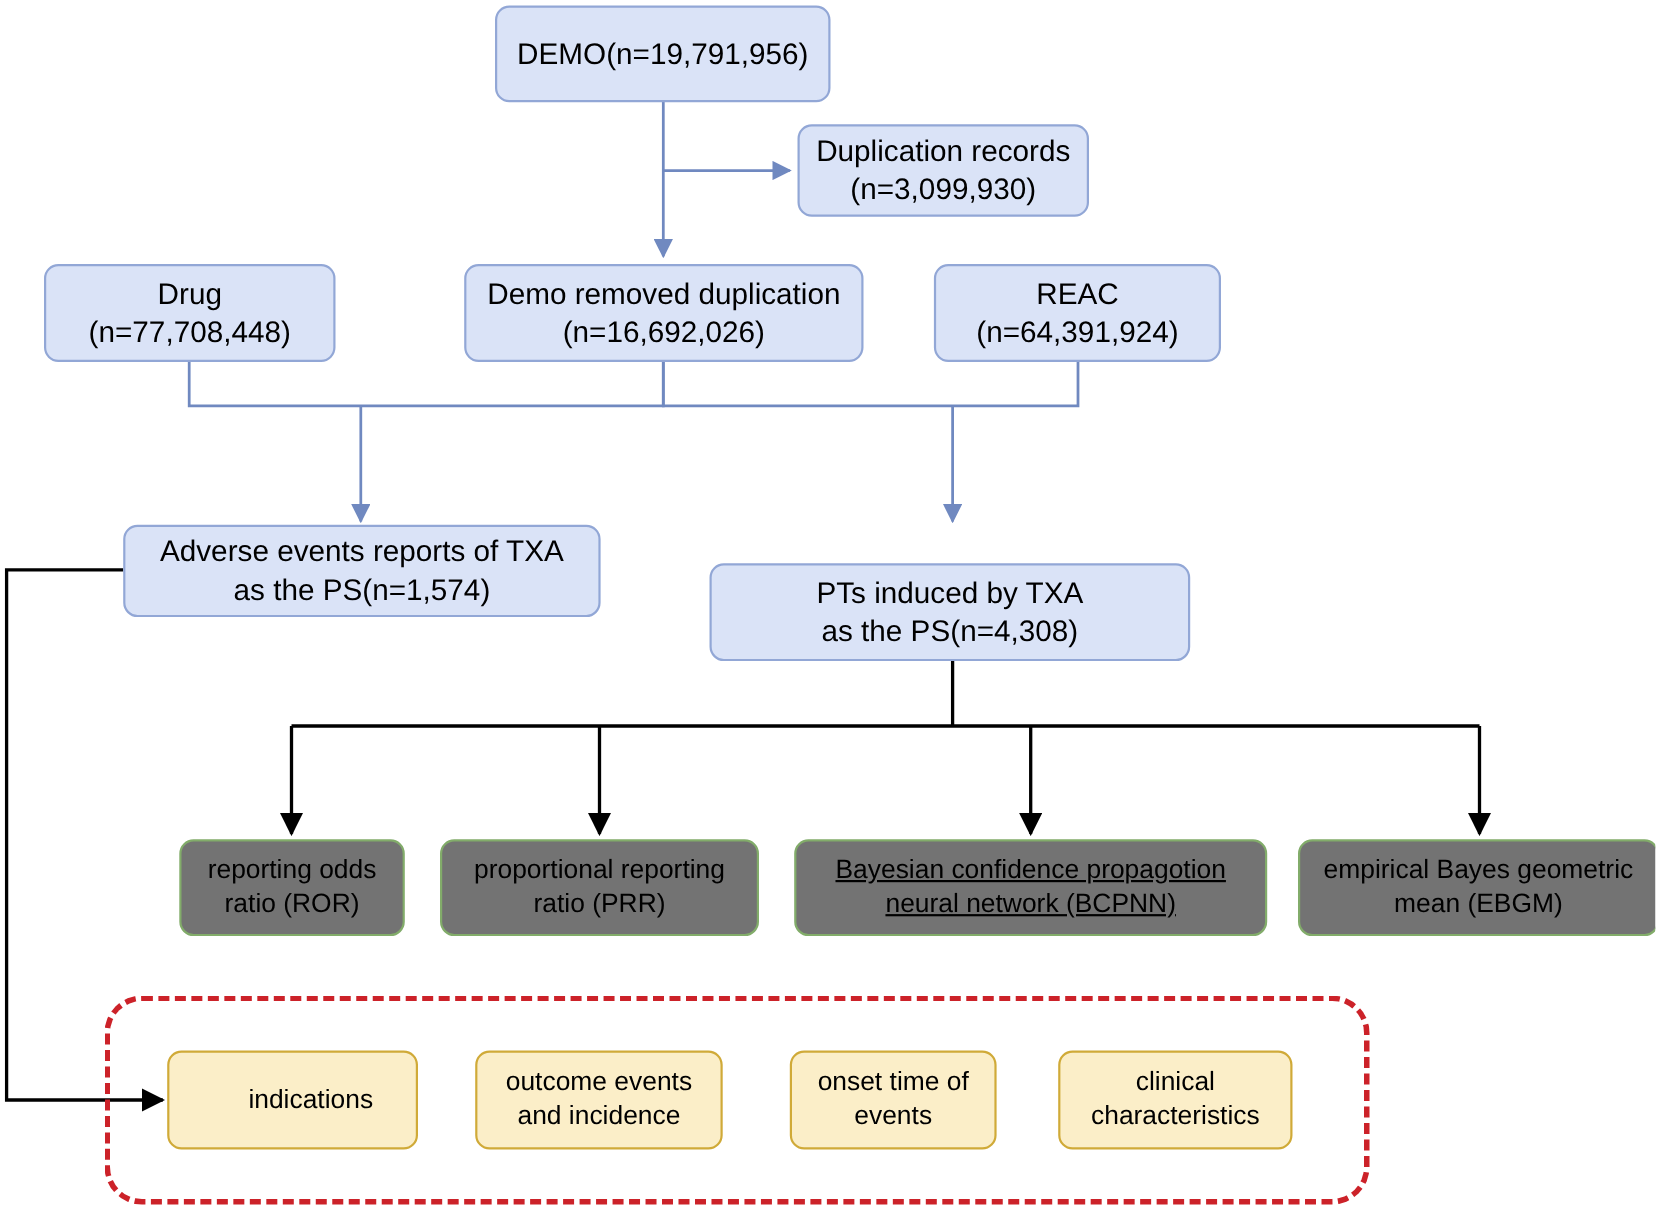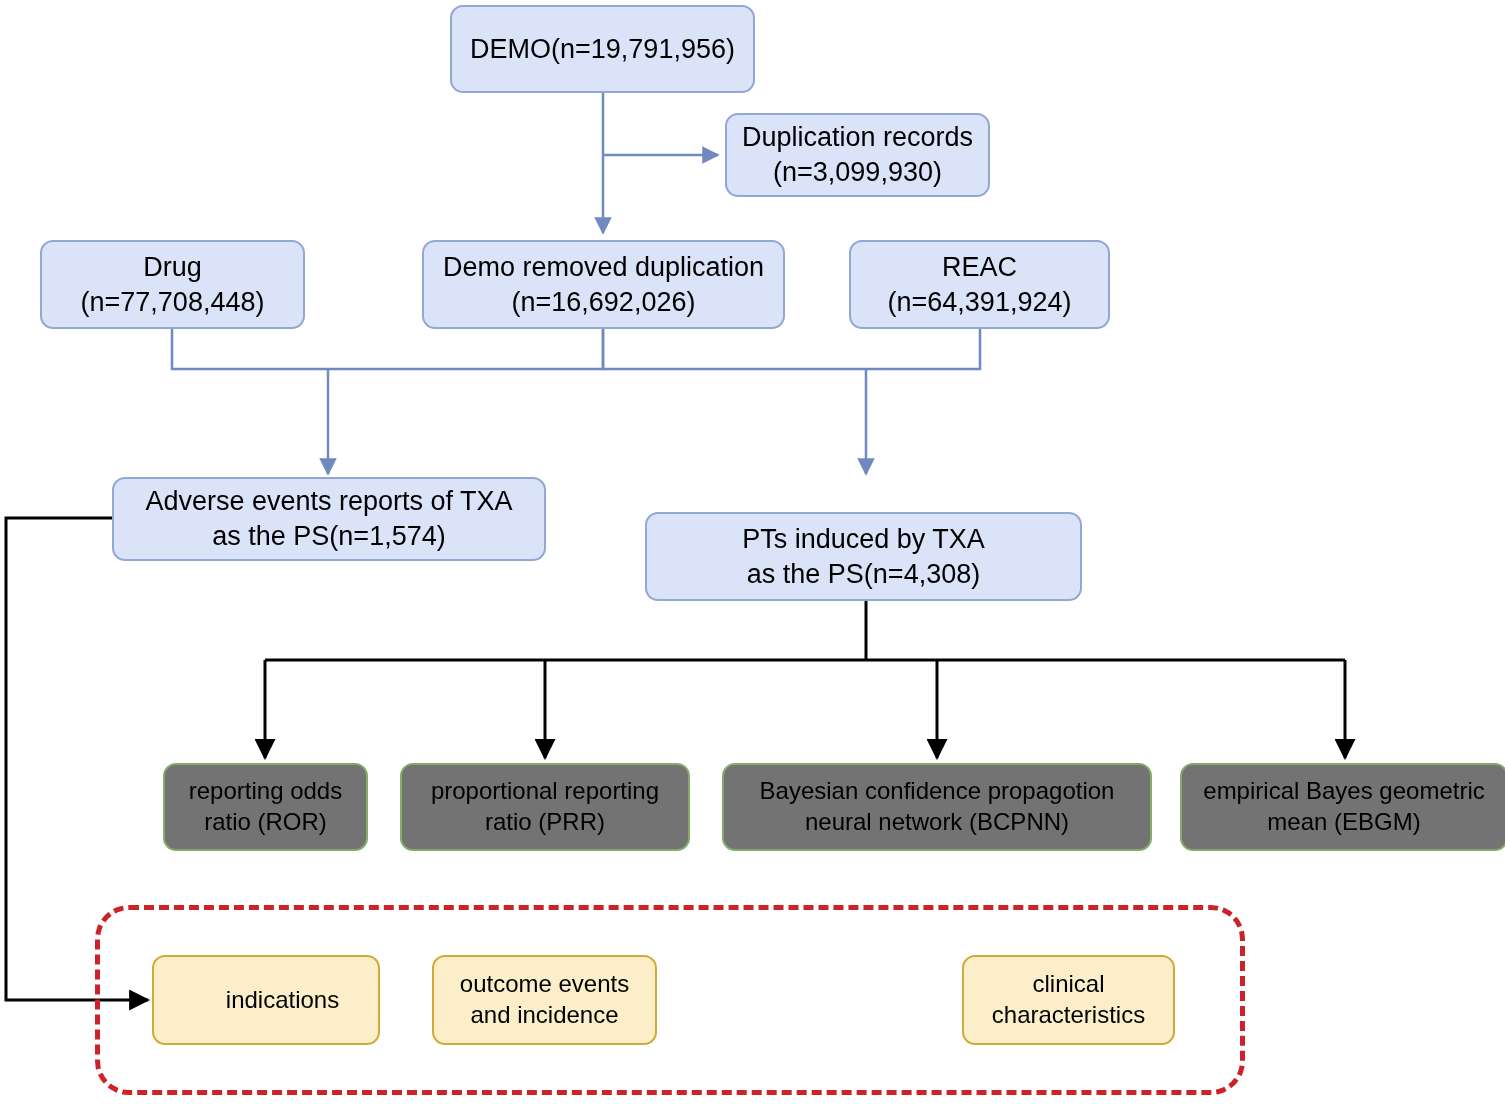--- a/index.html
+++ b/index.html
@@ -150,38 +150,42 @@
   <div class="node node-green" style="left:163px; top:763px; width:205px; height:88px;">
     <span>reporting odds
 ratio (ROR)</span>
   </div>
 
   <div class="node node-green" style="left:400px; top:763px; width:290px; height:88px;">
     <span>proportional reporting
 ratio (PRR)</span>
   </div>
 
-  <div class="node node-green" style="left:722px; top:763px; width:430px; height:88px;">
+  <div class="node node-green" style="left:722px; top:763px; width:430px; height:88px;text-decoration:underline;">
     <span>Bayesian confidence propagotion
 neural network (BCPNN)</span>
   </div>
 
   <div class="node node-green" style="left:1180px; top:763px; width:328px; height:88px;">
     <span>empirical Bayes geometric
 mean (EBGM)</span>
   </div>
 
   <div class="node node-yellow" style="left:152px; top:955px; width:228px; height:90px;padding-left:33px;">
     <span>indications</span>
   </div>
 
   <div class="node node-yellow" style="left:432px; top:955px; width:225px; height:90px;">
     <span>outcome events
 and incidence</span>
   </div>
 
+  <div class="node node-yellow" style="left:718px; top:955px; width:188px; height:90px;">
+    <span>onset time of
+events</span>
+  </div>
 
   <div class="node node-yellow" style="left:962px; top:955px; width:213px; height:90px;">
     <span>clinical
 characteristics</span>
   </div>
 
 </div>
 
 </body></html>

